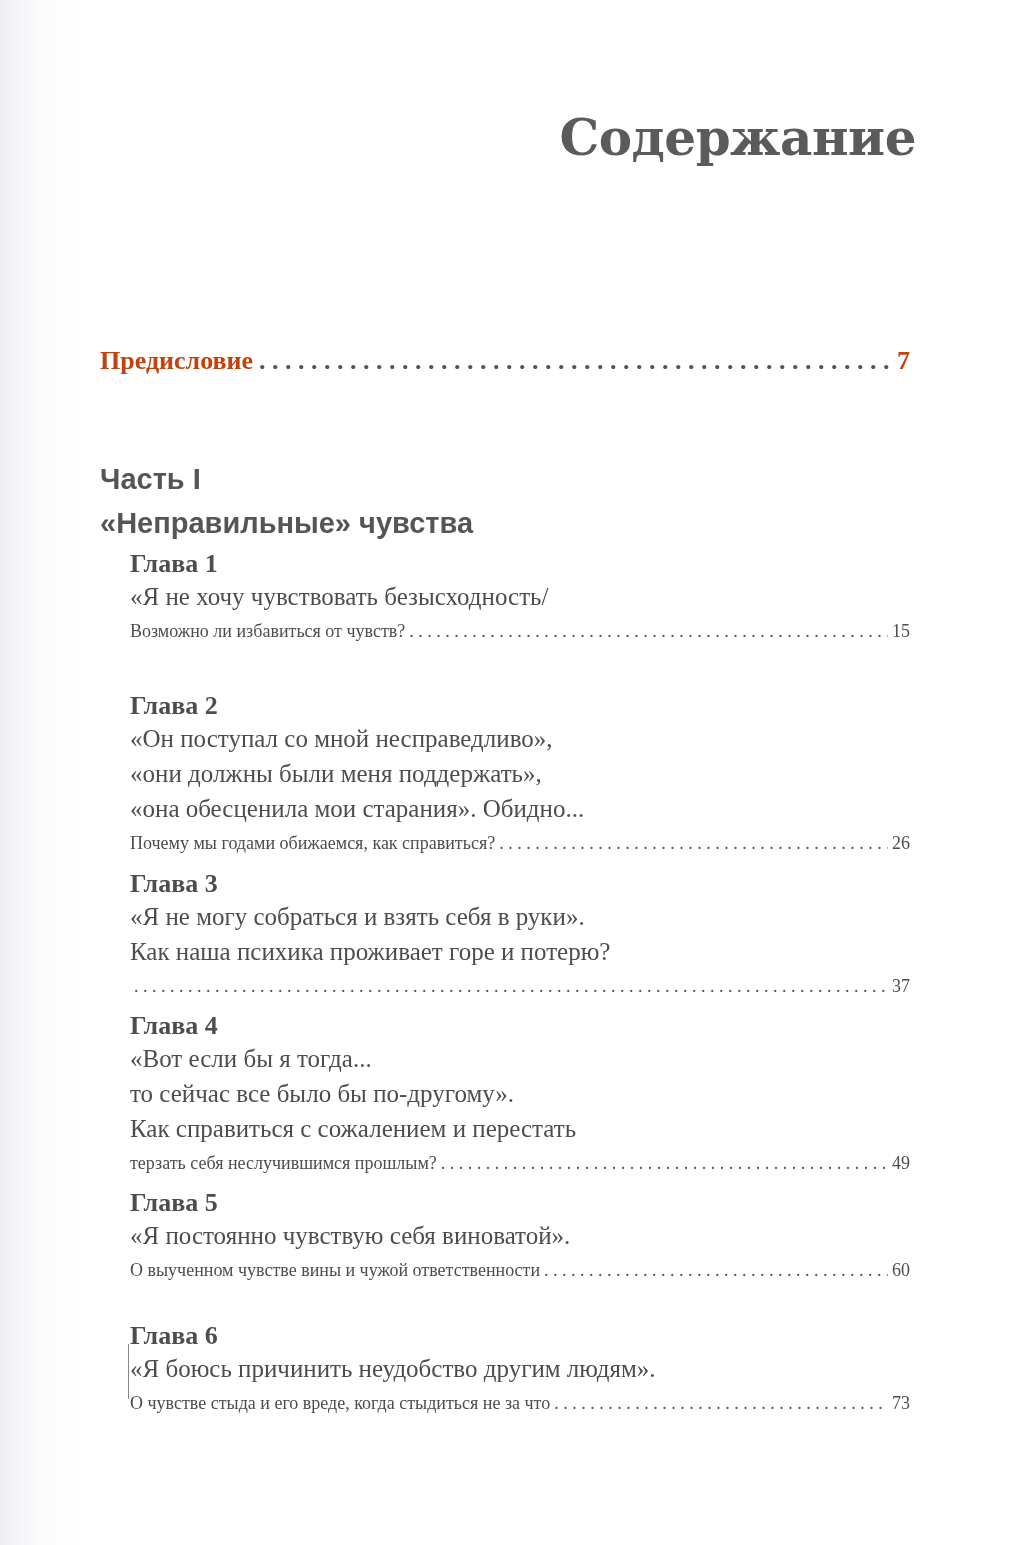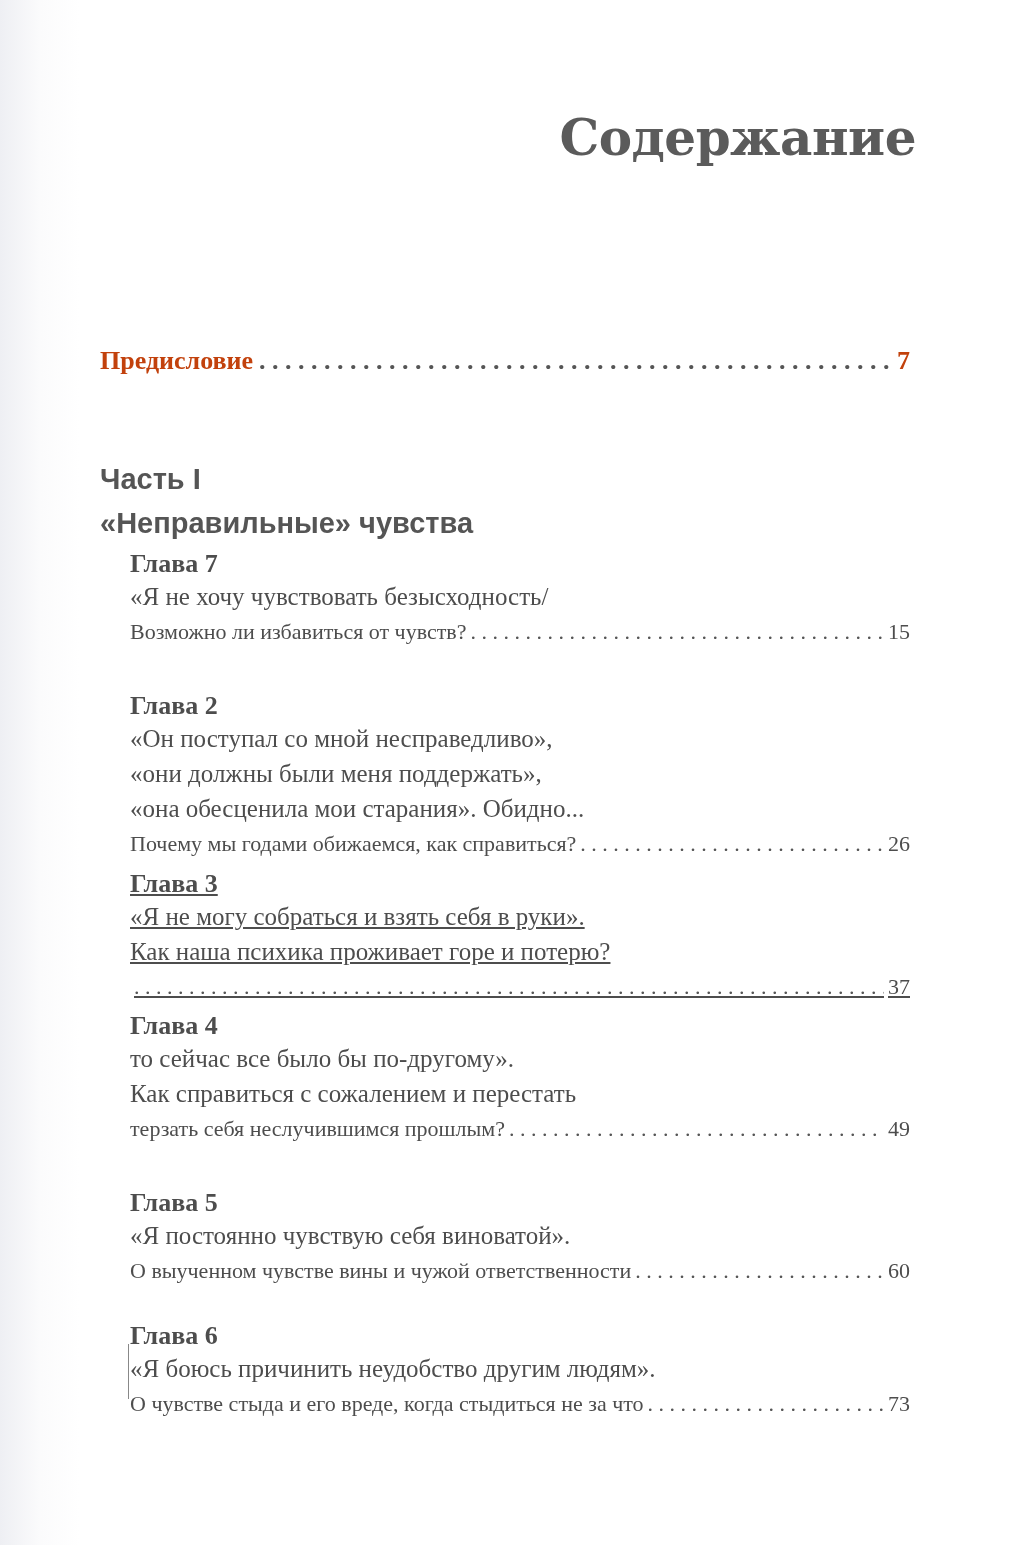--- a/index.html
+++ b/index.html
@@ -89,21 +89,21 @@
     color: #4d4d4d;
   }
   .chapter .line {
     font-size: 25px;
     line-height: 35px;
     white-space: nowrap;
   }
   .chapter .last {
     display: flex;
     align-items: center;
-    font-size: 22px;
+    font-size: 18px;
     line-height: 35px;
   }
   .chapter .last .dots {
     margin: 0 4px;
   }
   .left-mark {
     position: absolute;
     left: 128px;
     top: 1328px;
     width: 1px;
@@ -123,53 +123,54 @@
     <span class="dots"></span>
     <span class="page-num">7</span>
   </div>
 
   <div class="part-heading">
     <div>Часть I</div>
     <div>«Неправильные» чувства</div>
   </div>
 
   <div class="chapter" style="top:533px;">
-    <div class="ch-label">Глава 7</div>
+    <div class="ch-label">Глава 1</div>
     <div class="line">«Я не хочу чувствовать безысходность/</div>
     <div class="last">
       <span class="text">Возможно ли избавиться от чувств?</span>
       <span class="dots"></span>
       <span class="page-num">15</span>
     </div>
   </div>
 
   <div class="chapter" style="top:675px;">
     <div class="ch-label">Глава 2</div>
     <div class="line">«Он поступал со мной несправедливо»,</div>
     <div class="line">«они должны были меня поддержать»,</div>
     <div class="line">«она обесценила мои старания». Обидно...</div>
     <div class="last">
       <span class="text">Почему мы годами обижаемся, как справиться?</span>
       <span class="dots"></span>
       <span class="page-num">26</span>
     </div>
   </div>
 
-  <div class="chapter" style="top:853px;text-decoration:underline;">
+  <div class="chapter" style="top:853px;">
     <div class="ch-label">Глава 3</div>
     <div class="line">«Я не могу собраться и взять себя в руки».</div>
     <div class="line">Как наша психика проживает горе и потерю?</div>
     <div class="last">
       <span class="dots"></span>
       <span class="page-num">37</span>
     </div>
   </div>
 
   <div class="chapter" style="top:995px;">
     <div class="ch-label">Глава 4</div>
+    <div class="line">«Вот если бы я тогда...</div>
     <div class="line">то сейчас все было бы по-другому».</div>
     <div class="line">Как справиться с сожалением и перестать</div>
     <div class="last">
       <span class="text">терзать себя неслучившимся прошлым?</span>
       <span class="dots"></span>
       <span class="page-num">49</span>
     </div>
   </div>
 
   <div class="chapter" style="top:1172px;">

